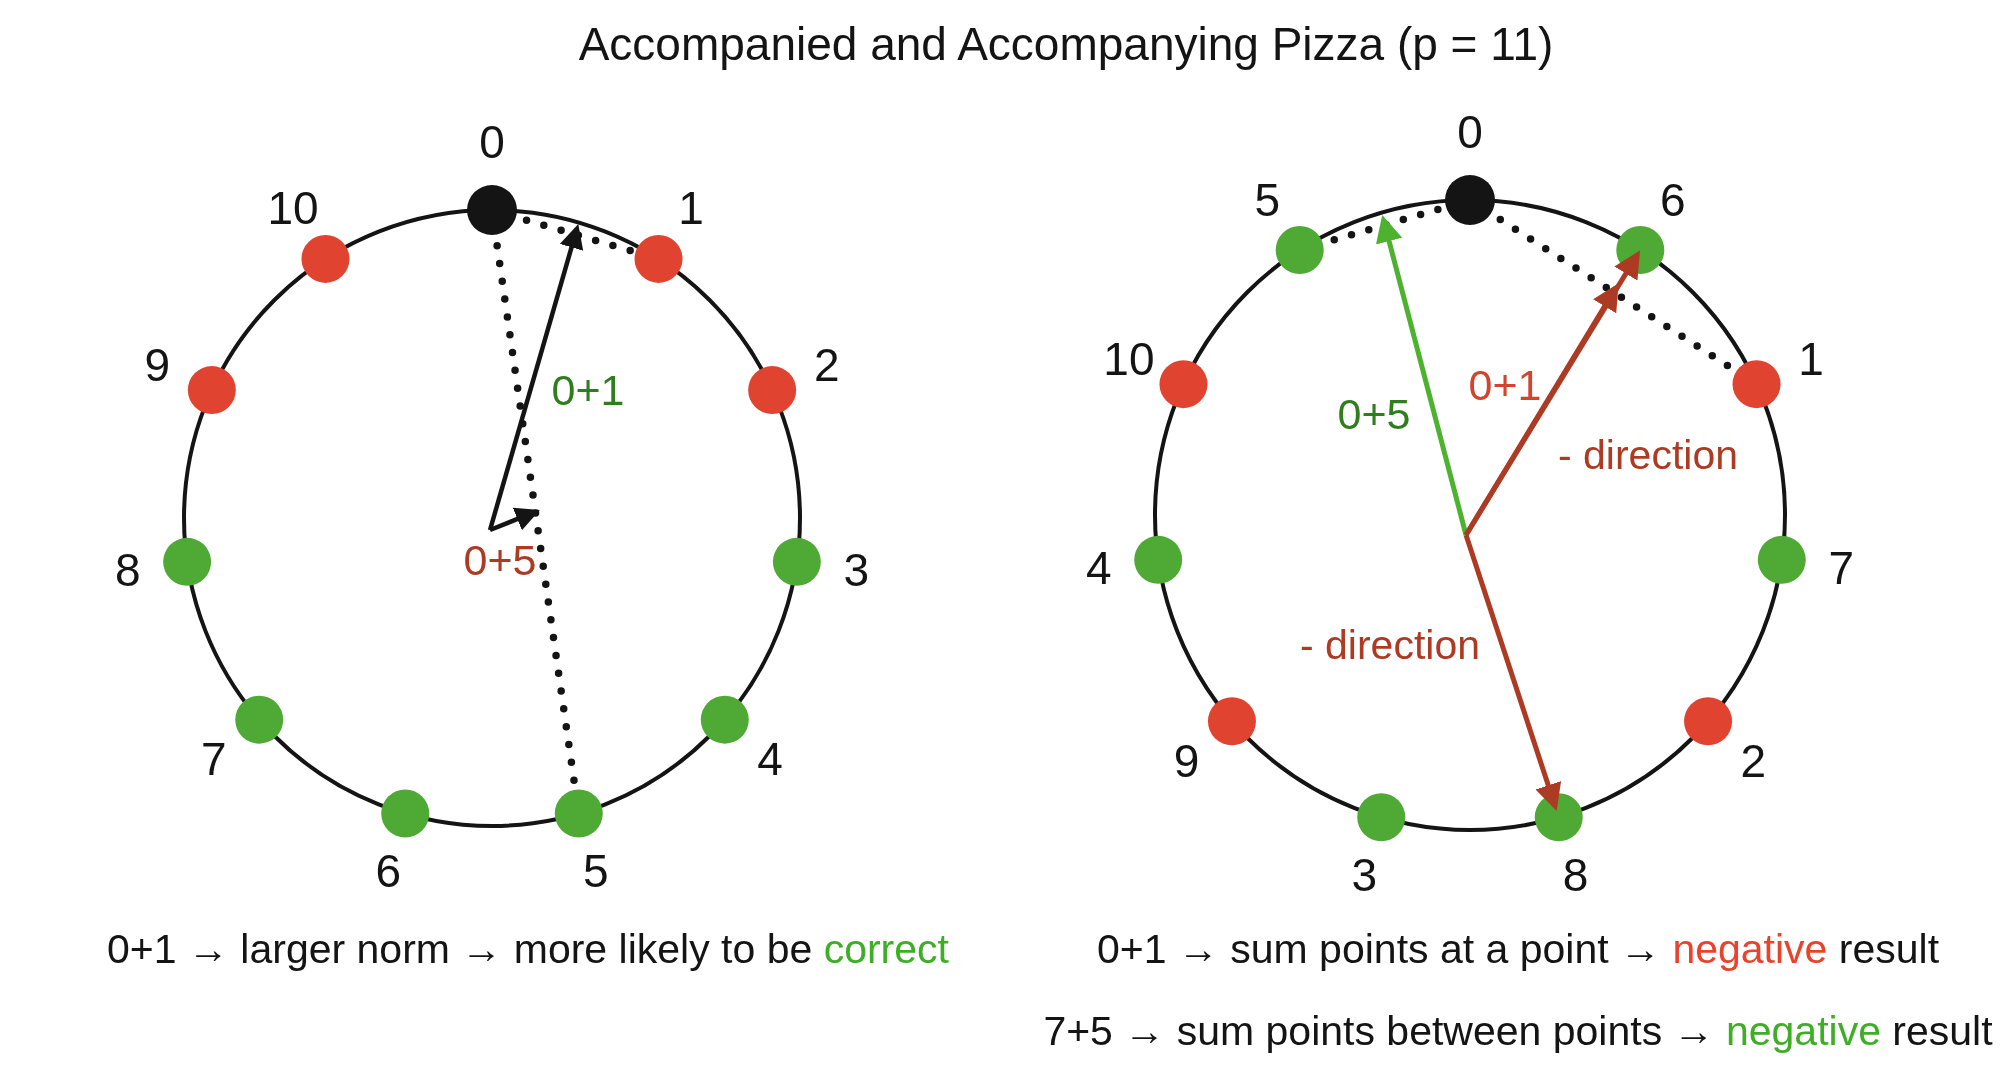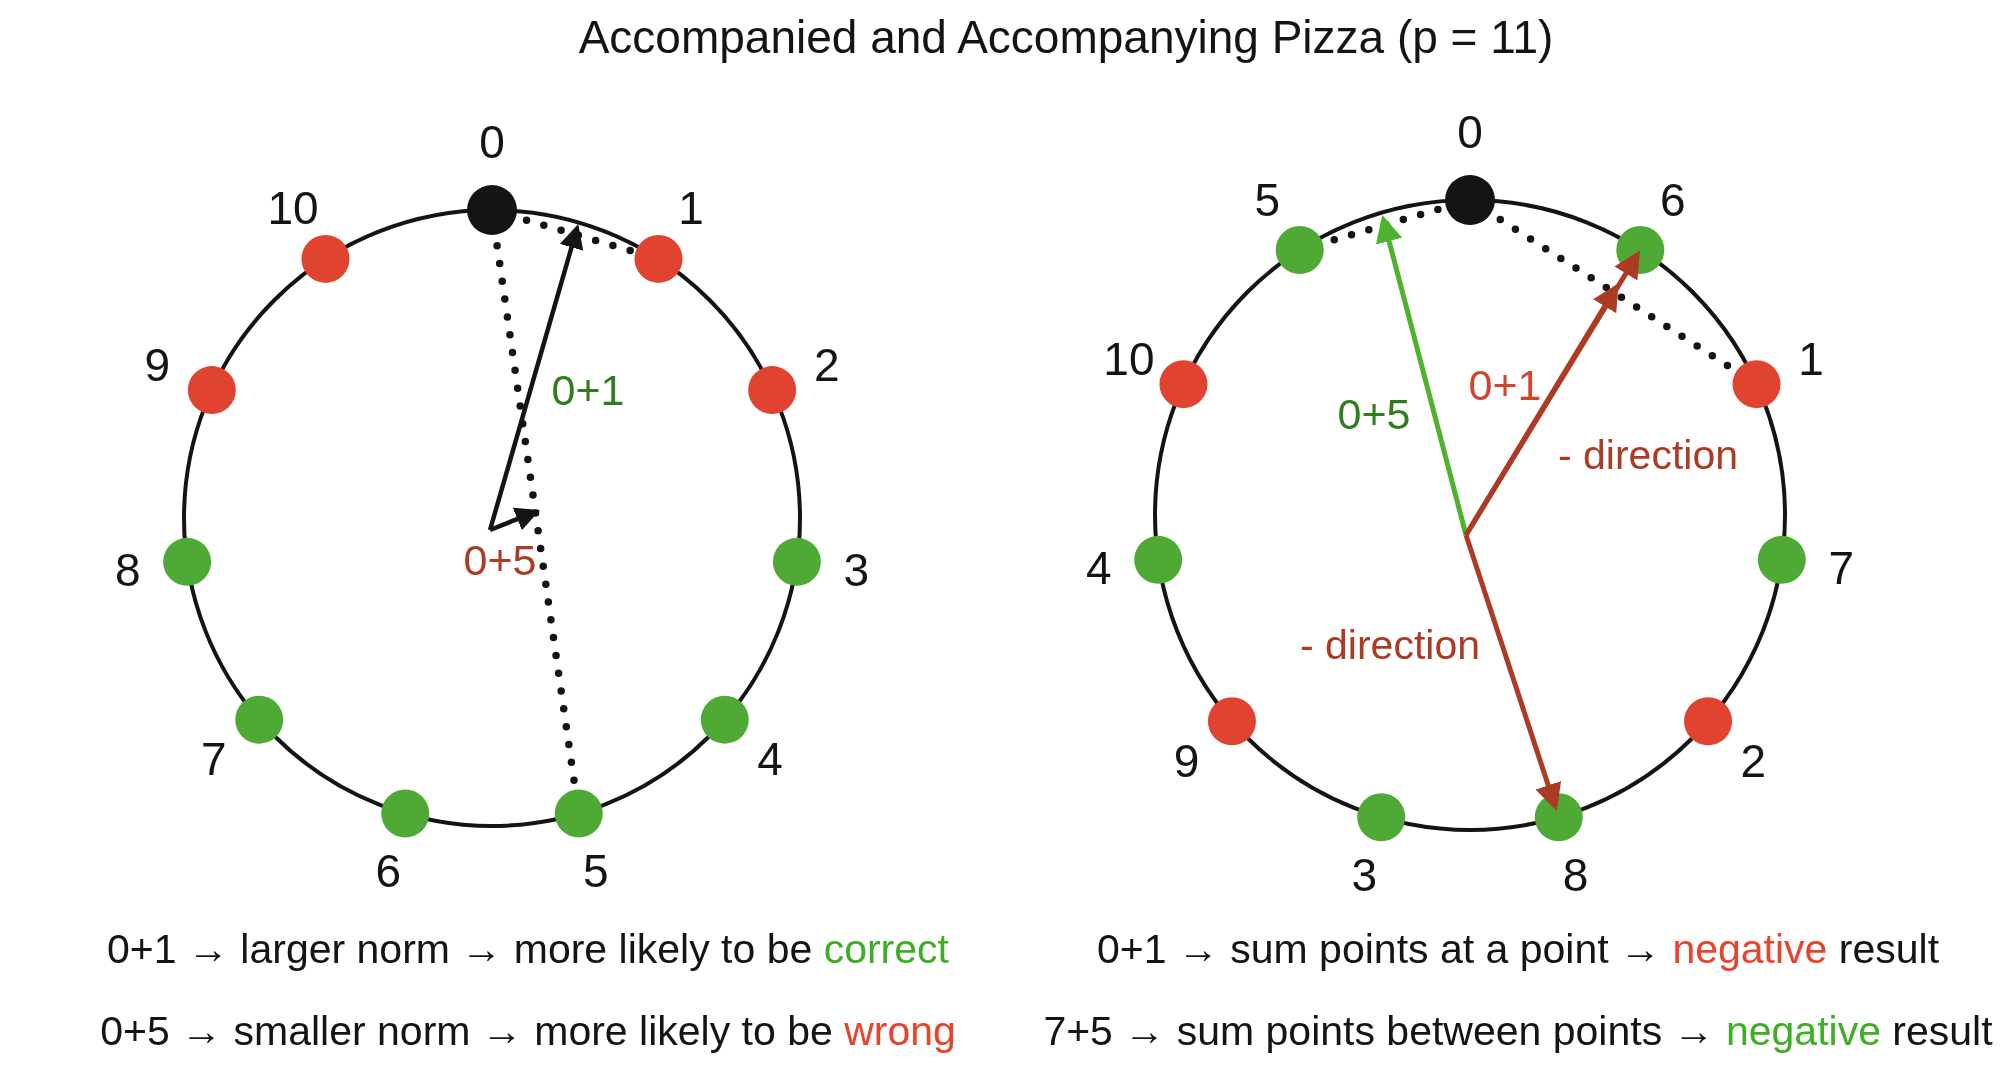--- a/index.html
+++ b/index.html
@@ -12,21 +12,21 @@
     font-family: "Liberation Sans", sans-serif;
   }
   .page {
     position: relative;
     width: 2000px;
     height: 1066px;
     background: #ffffff;
   }
   .title {
     position: absolute;
-    top: 10px;
+    top: 17px;
     left: 1066px;
     transform: translateX(-50%);
     font-size: 46px;
     font-weight: 400;
     color: #141414;
     white-space: nowrap;
   }
   #diagram-svg {
     position: absolute;
     top: 0;
@@ -128,16 +128,15 @@
         <text x="1128.8880017420556" y="359.2193701242927" fill="#141414" font-size="46" text-anchor="middle" dominant-baseline="central" font-family="&quot;Liberation Sans&quot;, sans-serif">10</text>
         <text x="1267.259693454151" y="199.52992518830706" fill="#141414" font-size="46" text-anchor="middle" dominant-baseline="central" font-family="&quot;Liberation Sans&quot;, sans-serif">5</text>
         <text x="1374" y="414" fill="#2f7d1c" font-size="43" text-anchor="middle" dominant-baseline="central" font-family="&quot;Liberation Sans&quot;, sans-serif">0+5</text>
         <text x="1505" y="385" fill="#d0452e" font-size="43" text-anchor="middle" dominant-baseline="central" font-family="&quot;Liberation Sans&quot;, sans-serif">0+1</text>
         <text x="1648" y="455" fill="#ad3a22" font-size="41" text-anchor="middle" dominant-baseline="central" font-family="&quot;Liberation Sans&quot;, sans-serif">- direction</text>
         <text x="1390" y="645" fill="#ad3a22" font-size="41" text-anchor="middle" dominant-baseline="central" font-family="&quot;Liberation Sans&quot;, sans-serif">- direction</text>
       </g>
     </svg>
 
   <div class="note-line notes-left row1" id="note-left-1"><span style="color: rgb(20, 20, 20);">0+1 → larger norm → more likely to be </span><span style="color: rgb(63, 174, 39);">correct</span></div>
-  <div class="note-line notes-left row2" id="note-left-2"><span style="color: rgb(20, 20, 20);">0+5 → smaller norm → more likely to be </span><span style="color: rgb(232, 67, 45);">wrong</span></div>
   <div class="note-line notes-right row1" id="note-right-1"><span style="color: rgb(20, 20, 20);">0+1 → sum points at a point → </span><span style="color: rgb(232, 67, 45);">negative</span><span style="color: rgb(20, 20, 20);"> result</span></div>
   <div class="note-line notes-right row2" id="note-right-2"><span style="color: rgb(20, 20, 20);">7+5 → sum points between points → </span><span style="color: rgb(63, 174, 39);">negative</span><span style="color: rgb(20, 20, 20);"> result</span></div>
 </div>
 
 </body></html>

